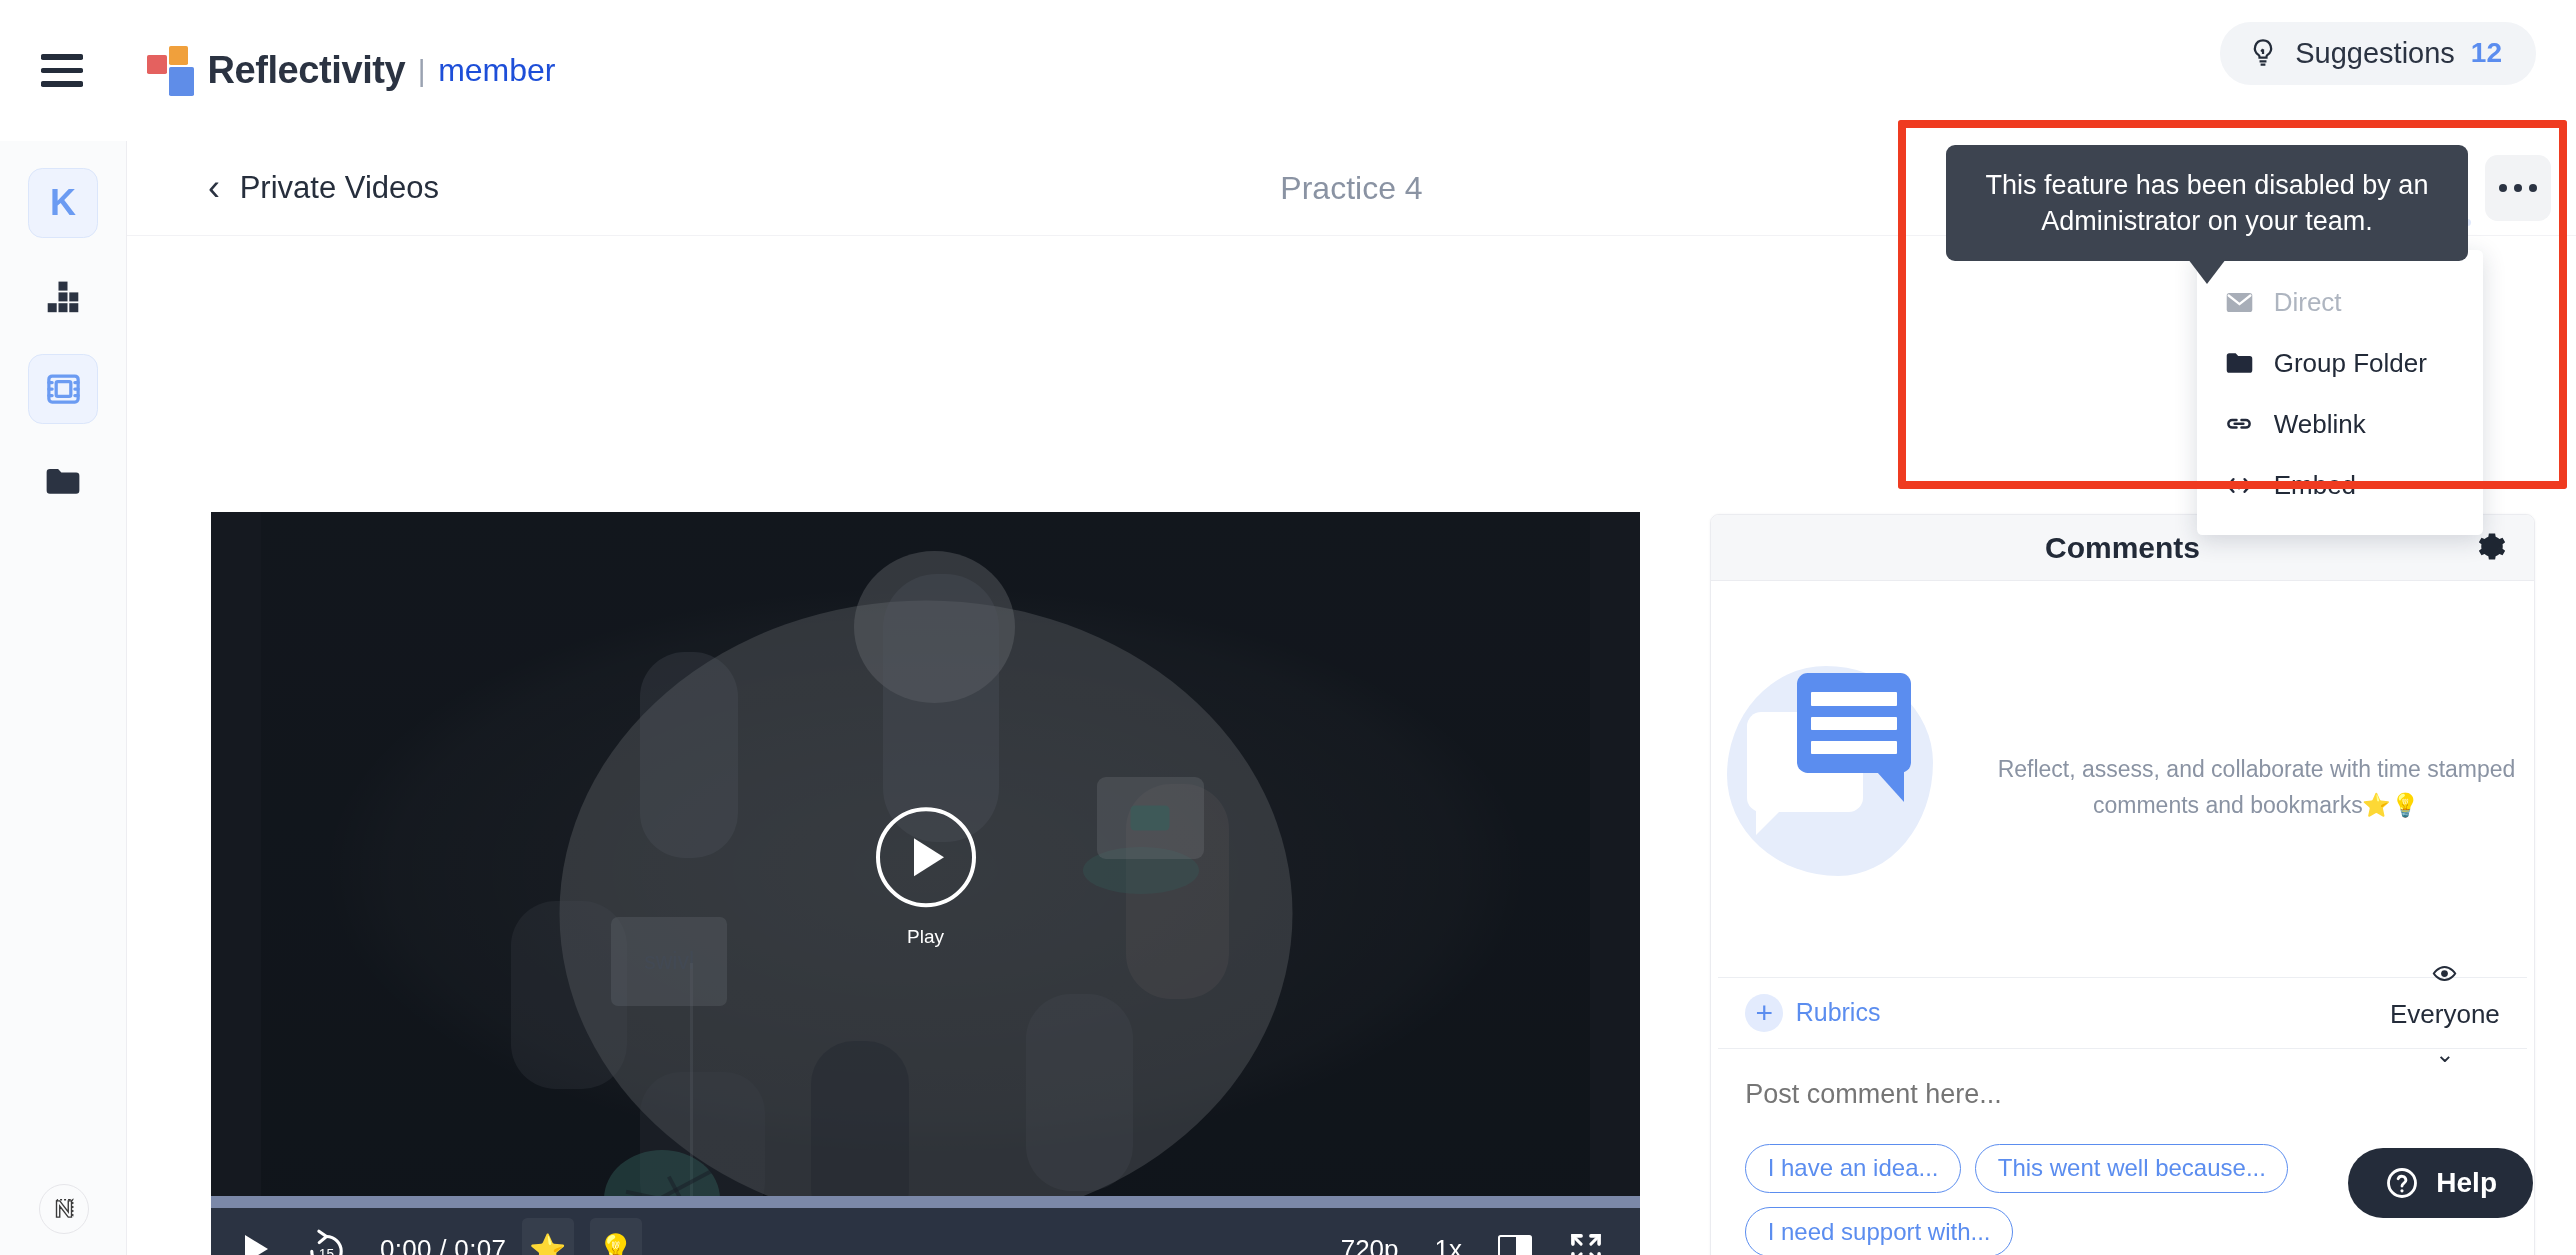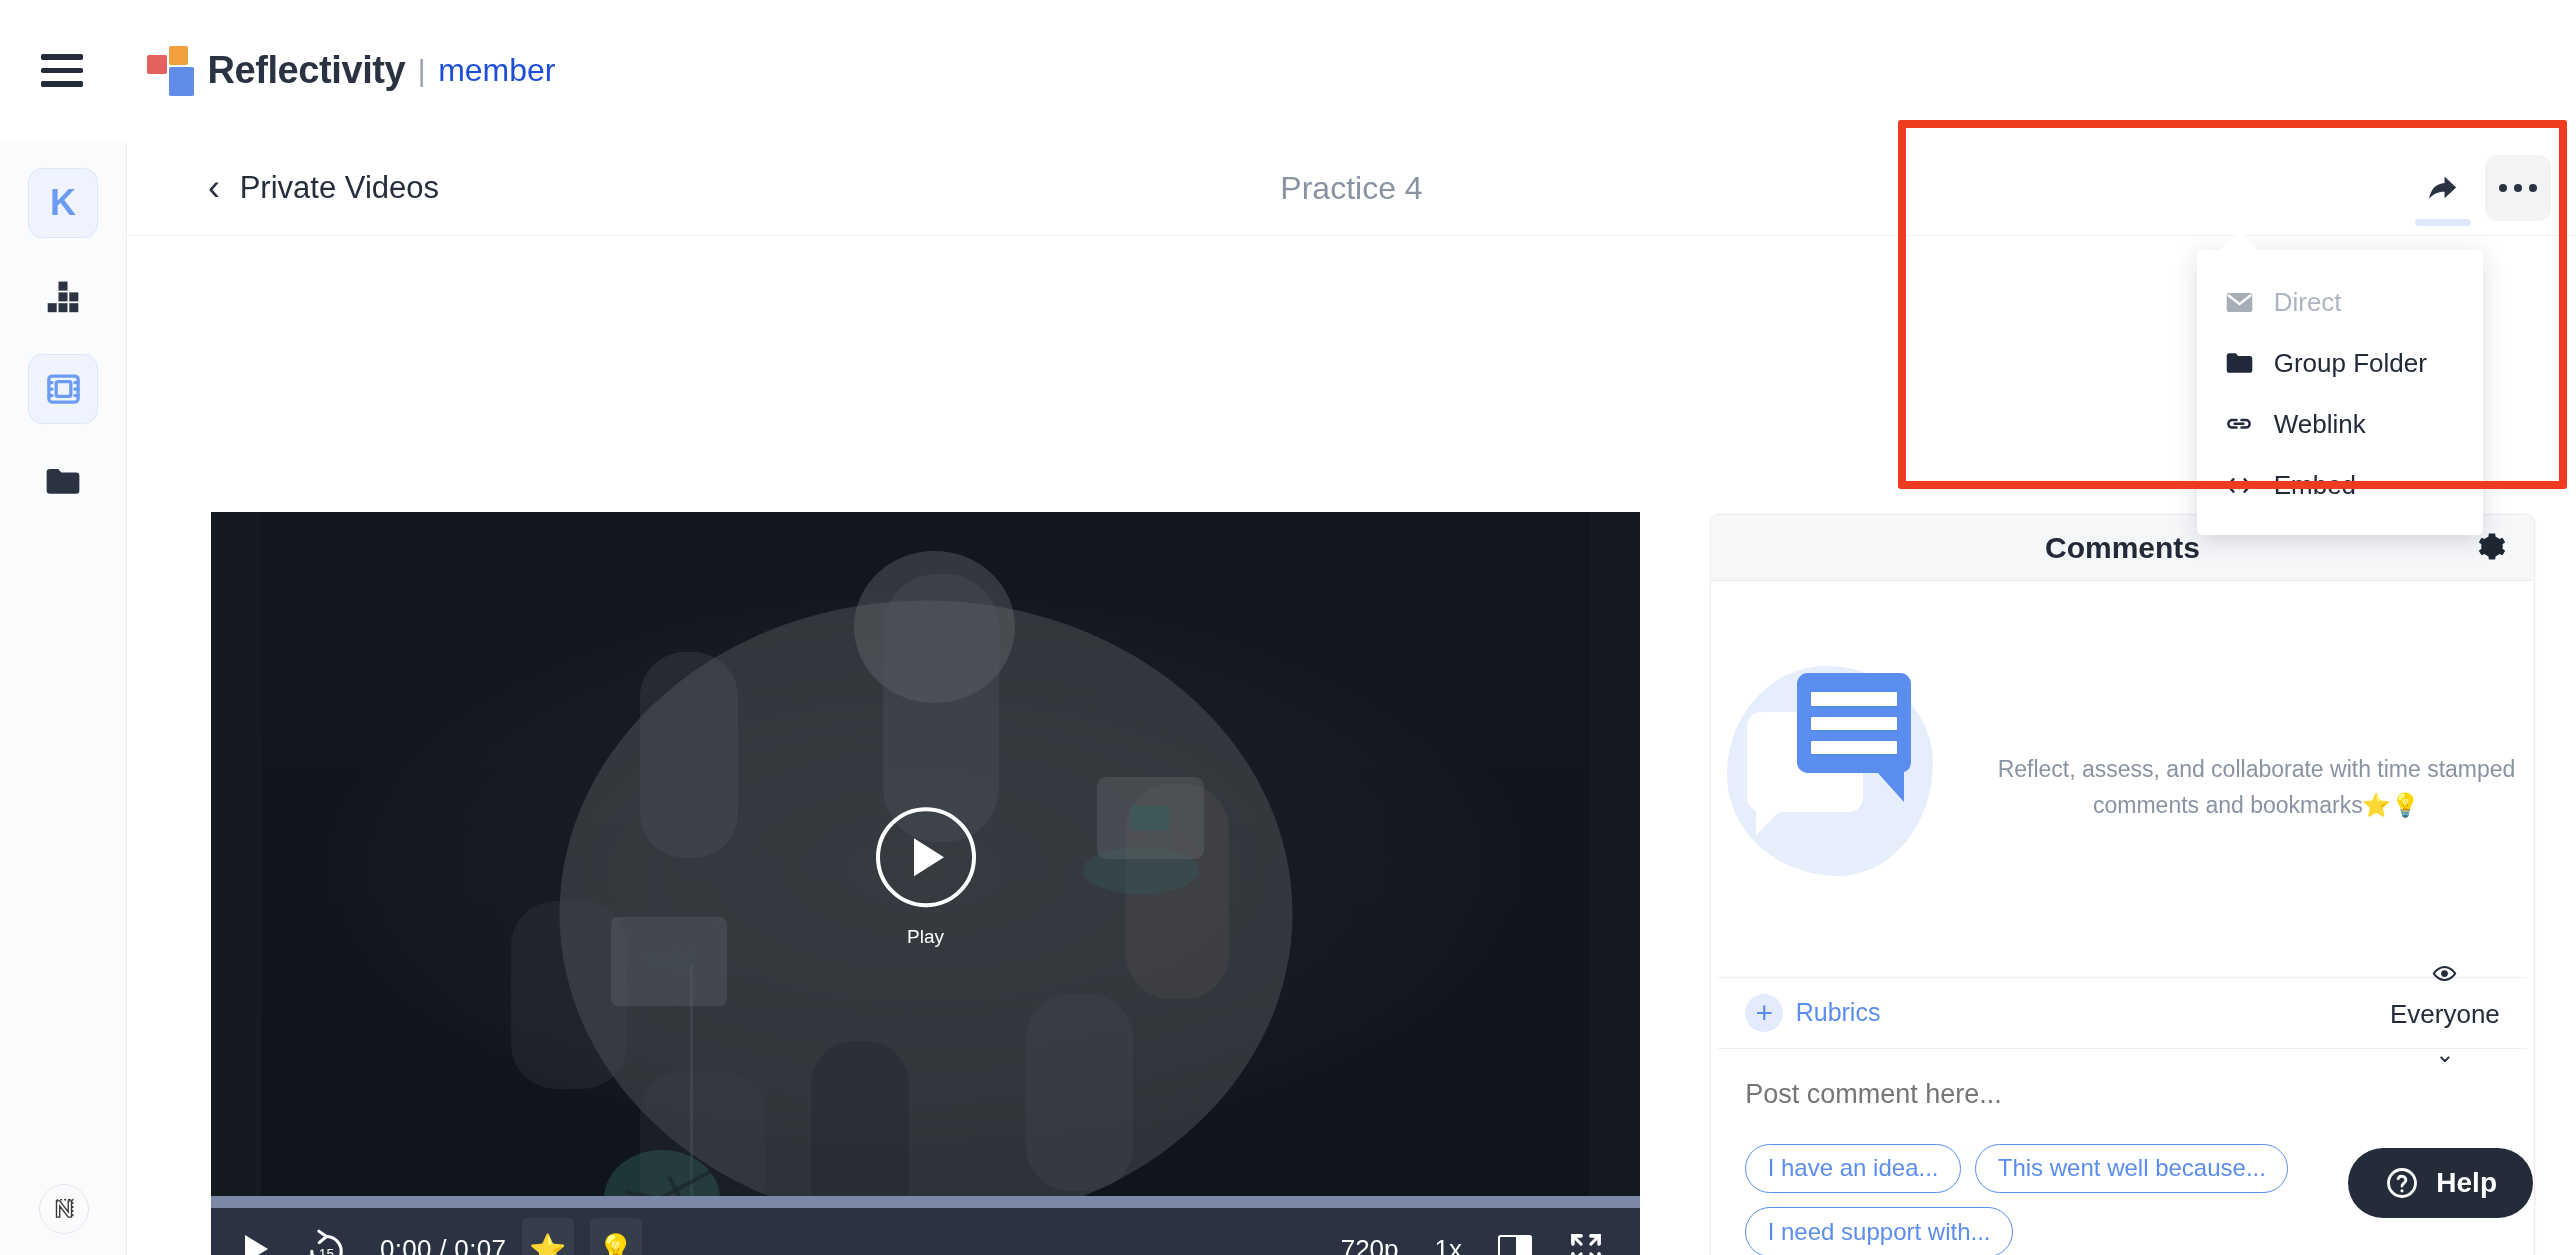--- a/index.html
+++ b/index.html
@@ -363,20 +363,29 @@
       <div class="logo-mark">
         <i class="sq-red"></i>
         <i class="sq-orange"></i>
         <i class="sq-blue"></i>
       </div>
       <span class="brand-name">Reflectivity</span>
       <span class="brand-sep">|</span>
       <span class="brand-role">member</span>
     </div>
 
+    <div class="suggestions">
+      <svg class="bulb" viewBox="0 0 24 24" fill="none" stroke="#242c3a" stroke-width="1.7">
+        <path d="M12 2.5a6 6 0 0 0-3.4 10.95c.5.36.8.93.8 1.55v.5h5.2v-.5c0-.62.3-1.19.8-1.55A6 6 0 0 0 12 2.5z"></path>
+        <path d="M9.4 18.2h5.2M10.2 20.8h3.6"></path>
+        <path d="M12 9.2v3.6M12 9.2l-1.3 1.8"></path>
+      </svg>
+      <span class="suggestions-label">Suggestions</span>
+      <span class="suggestions-count">12</span>
+    </div>
   </div>
 
   <div class="rail">
     <div class="rail-item active">
       <span class="avatar-letter">K</span>
     </div>
 
     <div class="rail-item">
       <svg class="rail-icon" width="36" height="36" viewBox="0 0 20 20">
         <rect x="7.5" y="2" width="5" height="5" fill="#2b3342"></rect>
@@ -595,20 +604,21 @@
       <span class="mi-ico">
         <svg width="30" height="23" viewBox="0 0 24 18" fill="none" stroke="#22293a" stroke-width="2" stroke-linecap="round" stroke-linejoin="round">
           <path d="M7.5 4 3 9l4.5 5M16.5 4 21 9l-4.5 5"></path>
           <path d="M12 7v4" stroke-width="2.2"></path>
         </svg>
       </span>
       <span class="mi-label">Embed</span>
     </div>
   </div>
 
+  <div class="tooltip">This feature has been disabled by an Administrator on your team.</div>
 
   <div class="annotation"></div>
 
   <div class="help-btn">
     <svg width="36" height="36" viewBox="0 0 24 24" fill="none" stroke="#ffffff" stroke-width="1.9">
       <circle cx="12" cy="12" r="9"></circle>
       <path d="M9.4 9.2a2.7 2.7 0 0 1 5.2.9c0 1.8-2.6 2.1-2.6 3.9" stroke-linecap="round"></path>
       <circle cx="12" cy="17.2" r="1.05" fill="#ffffff" stroke="none"></circle>
     </svg>
     <span class="help-label">Help</span>

